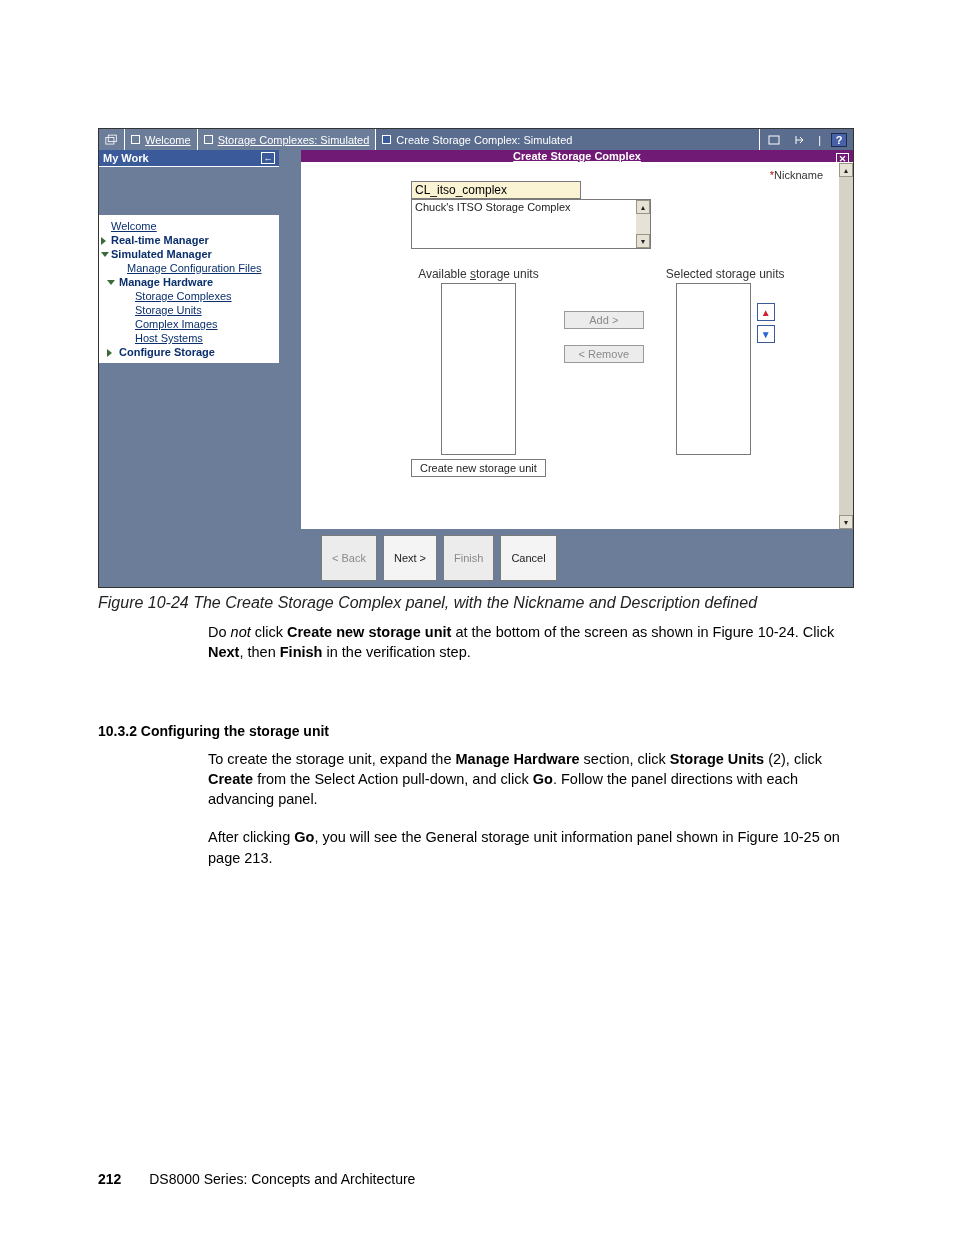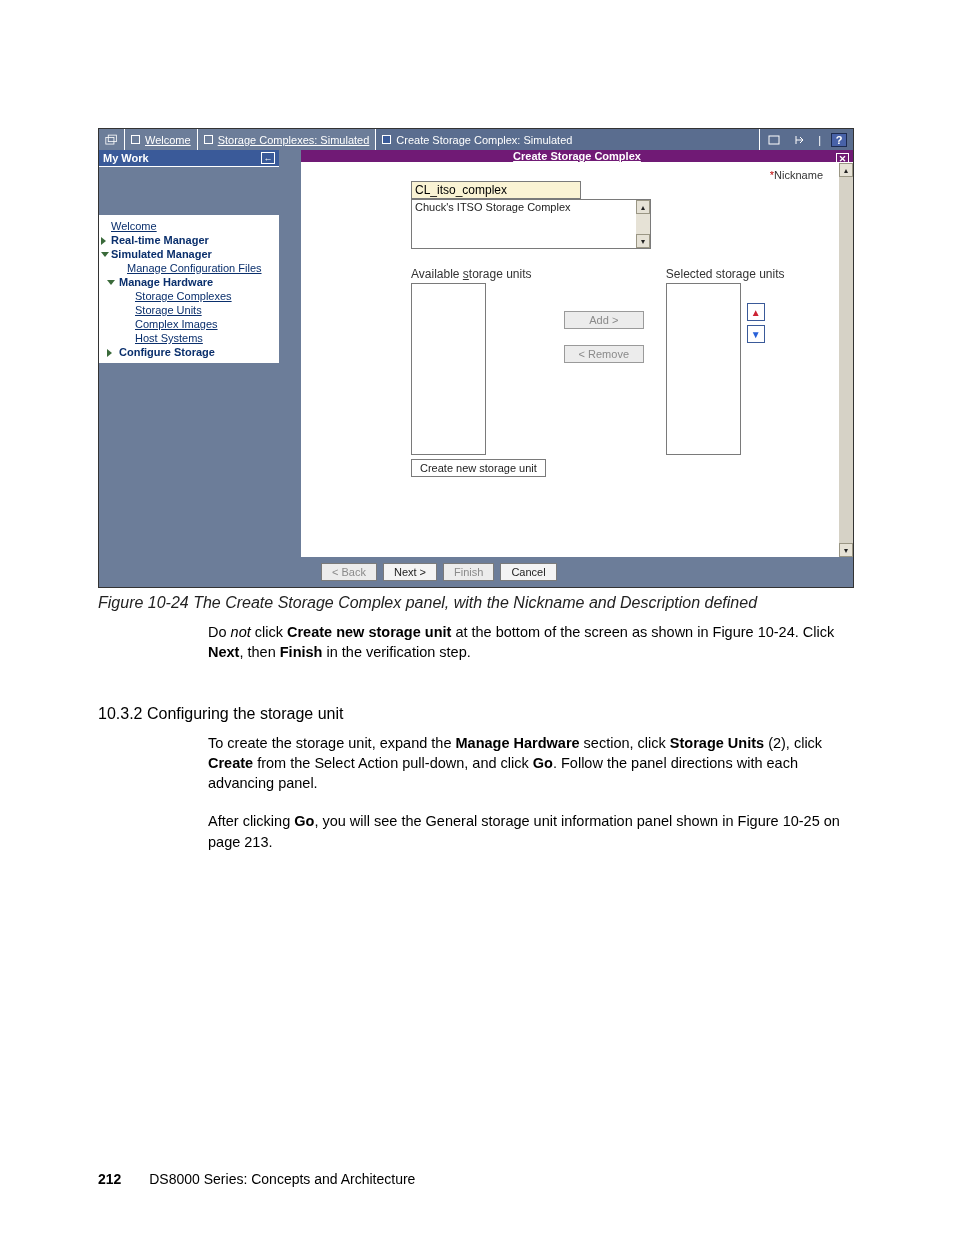--- a/index.html
+++ b/index.html
@@ -211,21 +211,21 @@
     border: 1px solid #9a9684;
     font-size: 8px;
     display: flex; align-items: center; justify-content: center;
   }
   .transfer-row {
     display: flex;
     gap: 18px;
     margin-top: 18px;
     align-items: flex-start;
   }
-  .transfer-col { display: flex; flex-direction: column; }
+  .transfer-col { display: flex; flex-direction: column; align-items: center; }
   .transfer-label {
     font-size: 12px;
     color: #333;
     margin-bottom: 2px;
   }
   .u-underline { text-decoration: underline; }
   .listbox {
     width: 75px;
     height: 172px;
     border: 1px solid #7a7a7a;
@@ -269,44 +269,44 @@
   .wizard-buttons {
     display: flex;
     gap: 6px;
     margin-top: 12px;
     padding-left: 6px;
   }
   .wiz-btn {
     border: 1px solid #7a7a7a;
     background: #ececec;
     color: #8a8a8a;
-    padding: 2px 10px;
+    padding: 16px 10px;
     font-size: 11px;
   }
   .wiz-btn.active { color: #222; background: #f4f4f4; }
   
   .caption {
     font-style: italic;
     font-size: 16px;
     color: #222;
     margin-top: 6px;
   }
   .body-text {
     font-size: 14.5px;
     line-height: 1.4;
     margin-left: 110px;
     margin-top: 10px;
     color: #000;
   }
   .body-text .i { font-style: italic; }
   .body-text .b { font-weight: bold; }
   .section-heading {
-    font-size: 16px;
-    font-weight: normal;
-    margin-top: 42px;
+    font-size: 14px;
+    font-weight: bold;
+    margin-top: 60px;
     color: #000;
   }
   .footer {
     position: absolute;
     bottom: 48px;
     left: 98px;
     font-size: 14px;
   }
   .footer .pn { font-weight: bold; margin-right: 24px; }
 </style>

